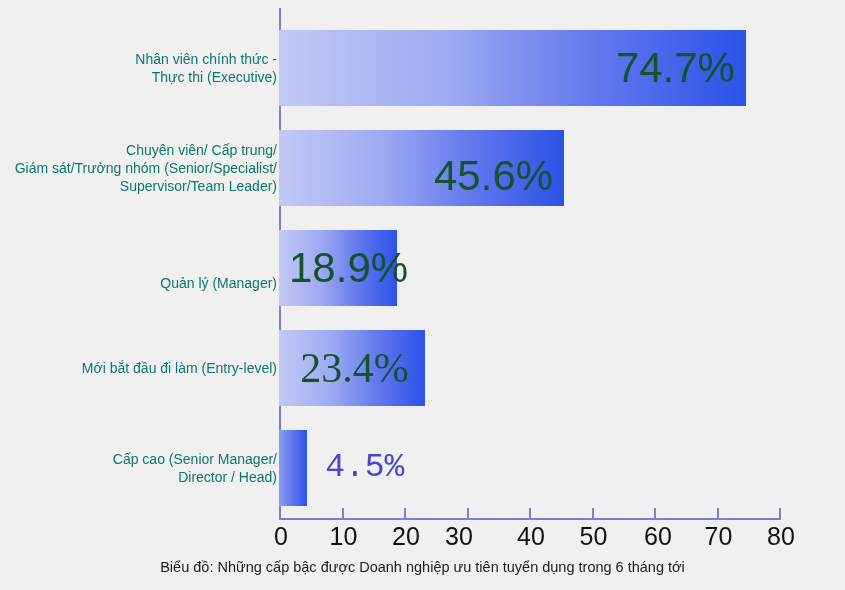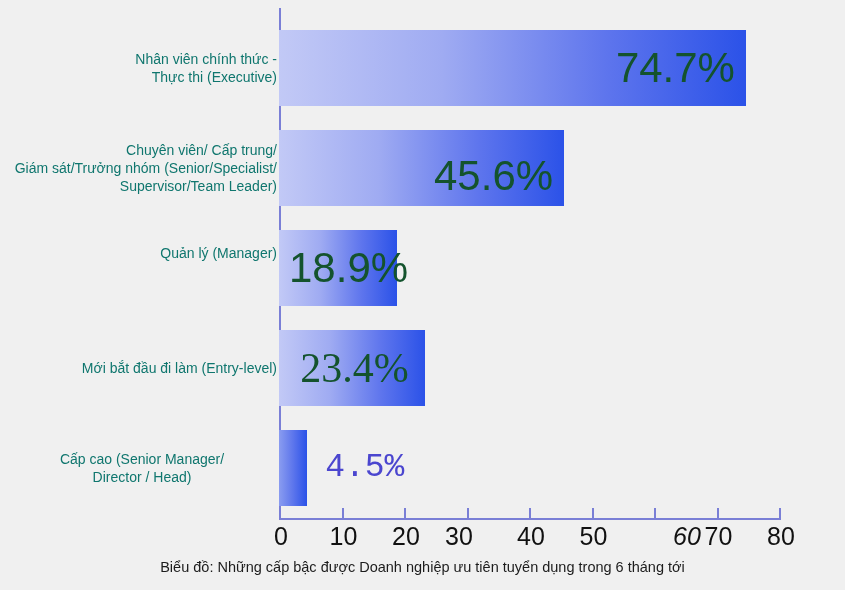--- a/index.html
+++ b/index.html
@@ -121,39 +121,39 @@
       <div class="tick-label" style="left: 342.5px;">10</div>
       <div class="tick-mark" style="left: 404px;"></div>
       <div class="tick-label" style="left: 405px;">20</div>
       <div class="tick-mark" style="left: 466.5px;"></div>
       <div class="tick-label" style="left: 458px;">30</div>
       <div class="tick-mark" style="left: 529px;"></div>
       <div class="tick-label" style="left: 530px;">40</div>
       <div class="tick-mark" style="left: 591.5px;"></div>
       <div class="tick-label" style="left: 592.5px;">50</div>
       <div class="tick-mark" style="left: 654px;"></div>
-      <div class="tick-label" style="left: 686px; font-style: italic;">60</div>
+      <div class="tick-label" style="left: 657px;">60</div>
       <div class="tick-mark" style="left: 716.5px;"></div>
       <div class="tick-label" style="left: 717.5px;">70</div>
       <div class="tick-mark" style="left: 779px;"></div>
       <div class="tick-label" style="left: 780px;">80</div>
     </div>
 
   <div id="bars">
       <div class="bar" style="top: 30px; width: 466.875px;"></div>
       <div class="bar-value-inside" style="top: 30px; left: 615.875px;">74.7%</div>
       <div class="cat-label" style="top: 50px;"><span>Nhân viên chính thức -</span><br><span>Thực thi (Executive)</span></div>
       <div class="bar" style="top: 130px; width: 285px;"></div>
       <div class="bar-value-inside" style="top: 122px; left: 434px; margin-top: 16px;">45.6%</div>
       <div class="cat-label" style="top: 141px;"><span>Chuyên viên/ Cấp trung/</span><br><span>Giám sát/Trưởng nhóm (Senior/Specialist/</span><br><span>Supervisor/Team Leader)</span></div>
       <div class="bar" style="top: 230px; width: 118.125px;"></div>
       <div class="bar-value-inside" style="top: 230px; left: 289px;">18.9%</div>
-      <div class="cat-label" style="top: 244px;"><span>Quản lý (Manager)</span></div>
+      <div class="cat-label" style="top: 274px;"><span>Quản lý (Manager)</span></div>
       <div class="bar" style="top: 330px; width: 146.25px;"></div>
       <div class="bar-value-inside" style="top: 330px; left: 300.25px; font-family: Liberation Serif, serif;">23.4%</div>
       <div class="cat-label" style="top: 359px;"><span>Mới bắt đầu đi làm (Entry-level)</span></div>
       <div class="bar short" style="top: 430px; width: 28.125px;"></div>
       <div class="bar-value-outside" style="top: 430px; left: 325.125px; font-family: Liberation Mono, monospace;">4.5%</div>
-      <div class="cat-label" style="top: 450px; text-align: center;"><span>Cấp cao (Senior Manager/</span><br><span>Director / Head)</span></div>
+      <div class="cat-label" style="top: 450px;"><span>Cấp cao (Senior Manager/</span><br><span>Director / Head)</span></div>
     </div>
 
   <div class="caption">Biểu đồ: Những cấp bậc được Doanh nghiệp ưu tiên tuyển dụng trong 6 tháng tới</div>
 </div>
 
 </body></html>

